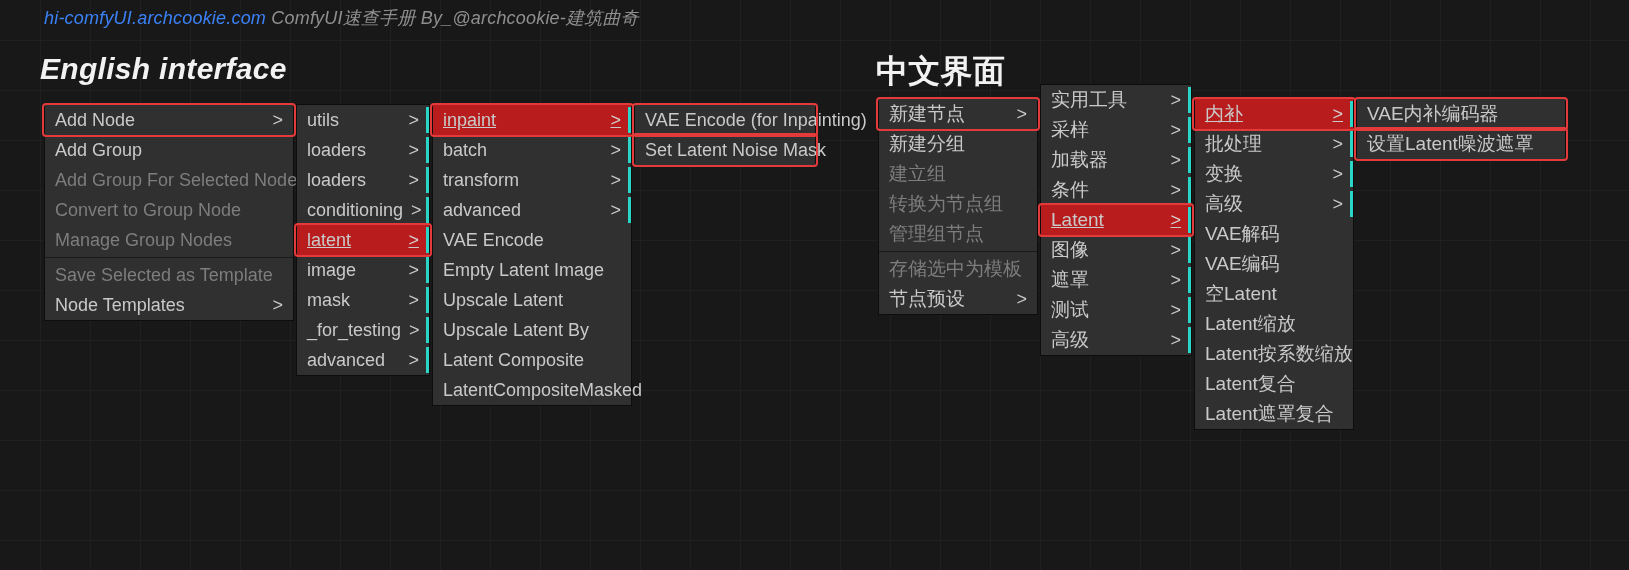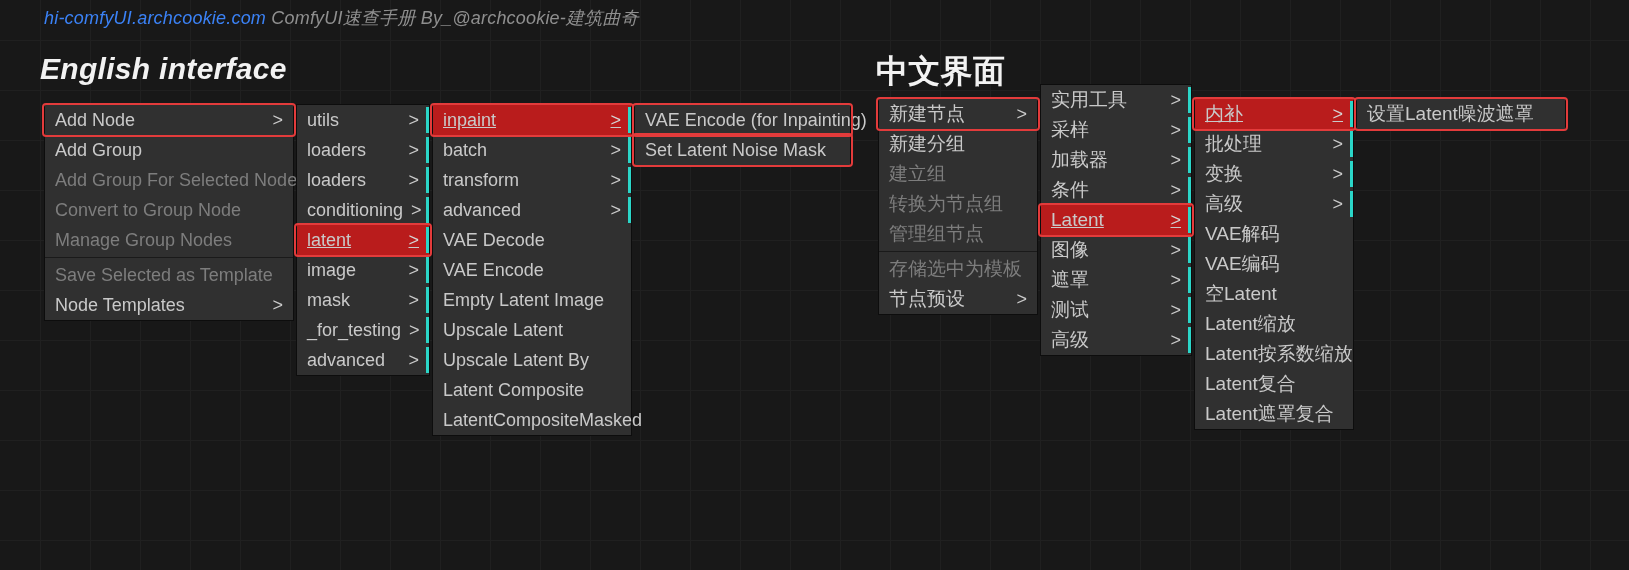--- a/index.html
+++ b/index.html
@@ -85,21 +85,21 @@
   .sep {
     height: 1px;
     background: #1a1a1a;
     margin: 2px 0;
   }
 
   
   .en1 { top: 104px; left: 44px; width: 250px; }
   .en2 { top: 104px; left: 296px; width: 134px; }
   .en3 { top: 104px; left: 432px; width: 200px; }
-  .en4 { top: 104px; left: 634px; width: 217px; }
+  .en4 { top: 104px; left: 634px; width: 182px; }
 
   
   .cn1 { top: 98px;  left: 878px;  width: 160px; }
   .cn2 { top: 84px;  left: 1040px; width: 152px; }
   .cn3 { top: 98px;  left: 1194px; width: 160px; }
   .cn4 { top: 98px;  left: 1356px; width: 210px; }
 
   .cn .item { font-size: 19px; }
 </style>
 </head>
@@ -202,23 +202,20 @@
       <span>transform</span>
       <span class="arrow">&gt;</span>
       <span class="teal-bar"></span>
     </div>
     <div class="item">
       <span>advanced</span>
       <span class="arrow">&gt;</span>
       <span class="teal-bar"></span>
     </div>
     <div class="item">
-      <span>VAE Decode</span>
-    </div>
-    <div class="item">
       <span>VAE Encode</span>
     </div>
     <div class="item">
       <span>Empty Latent Image</span>
     </div>
     <div class="item">
       <span>Upscale Latent</span>
     </div>
     <div class="item">
       <span>Upscale Latent By</span>
@@ -350,15 +347,18 @@
     </div>
     <div class="item">
       <span>Latent复合</span>
     </div>
     <div class="item">
       <span>Latent遮罩复合</span>
     </div>
   </div>
 <div class="col cn cn4">
     <div class="item hl-red">
+      <span>VAE内补编码器</span>
+    </div>
+    <div class="item hl-red">
       <span>设置Latent噪波遮罩</span>
     </div>
   </div>
 
 </body></html>

